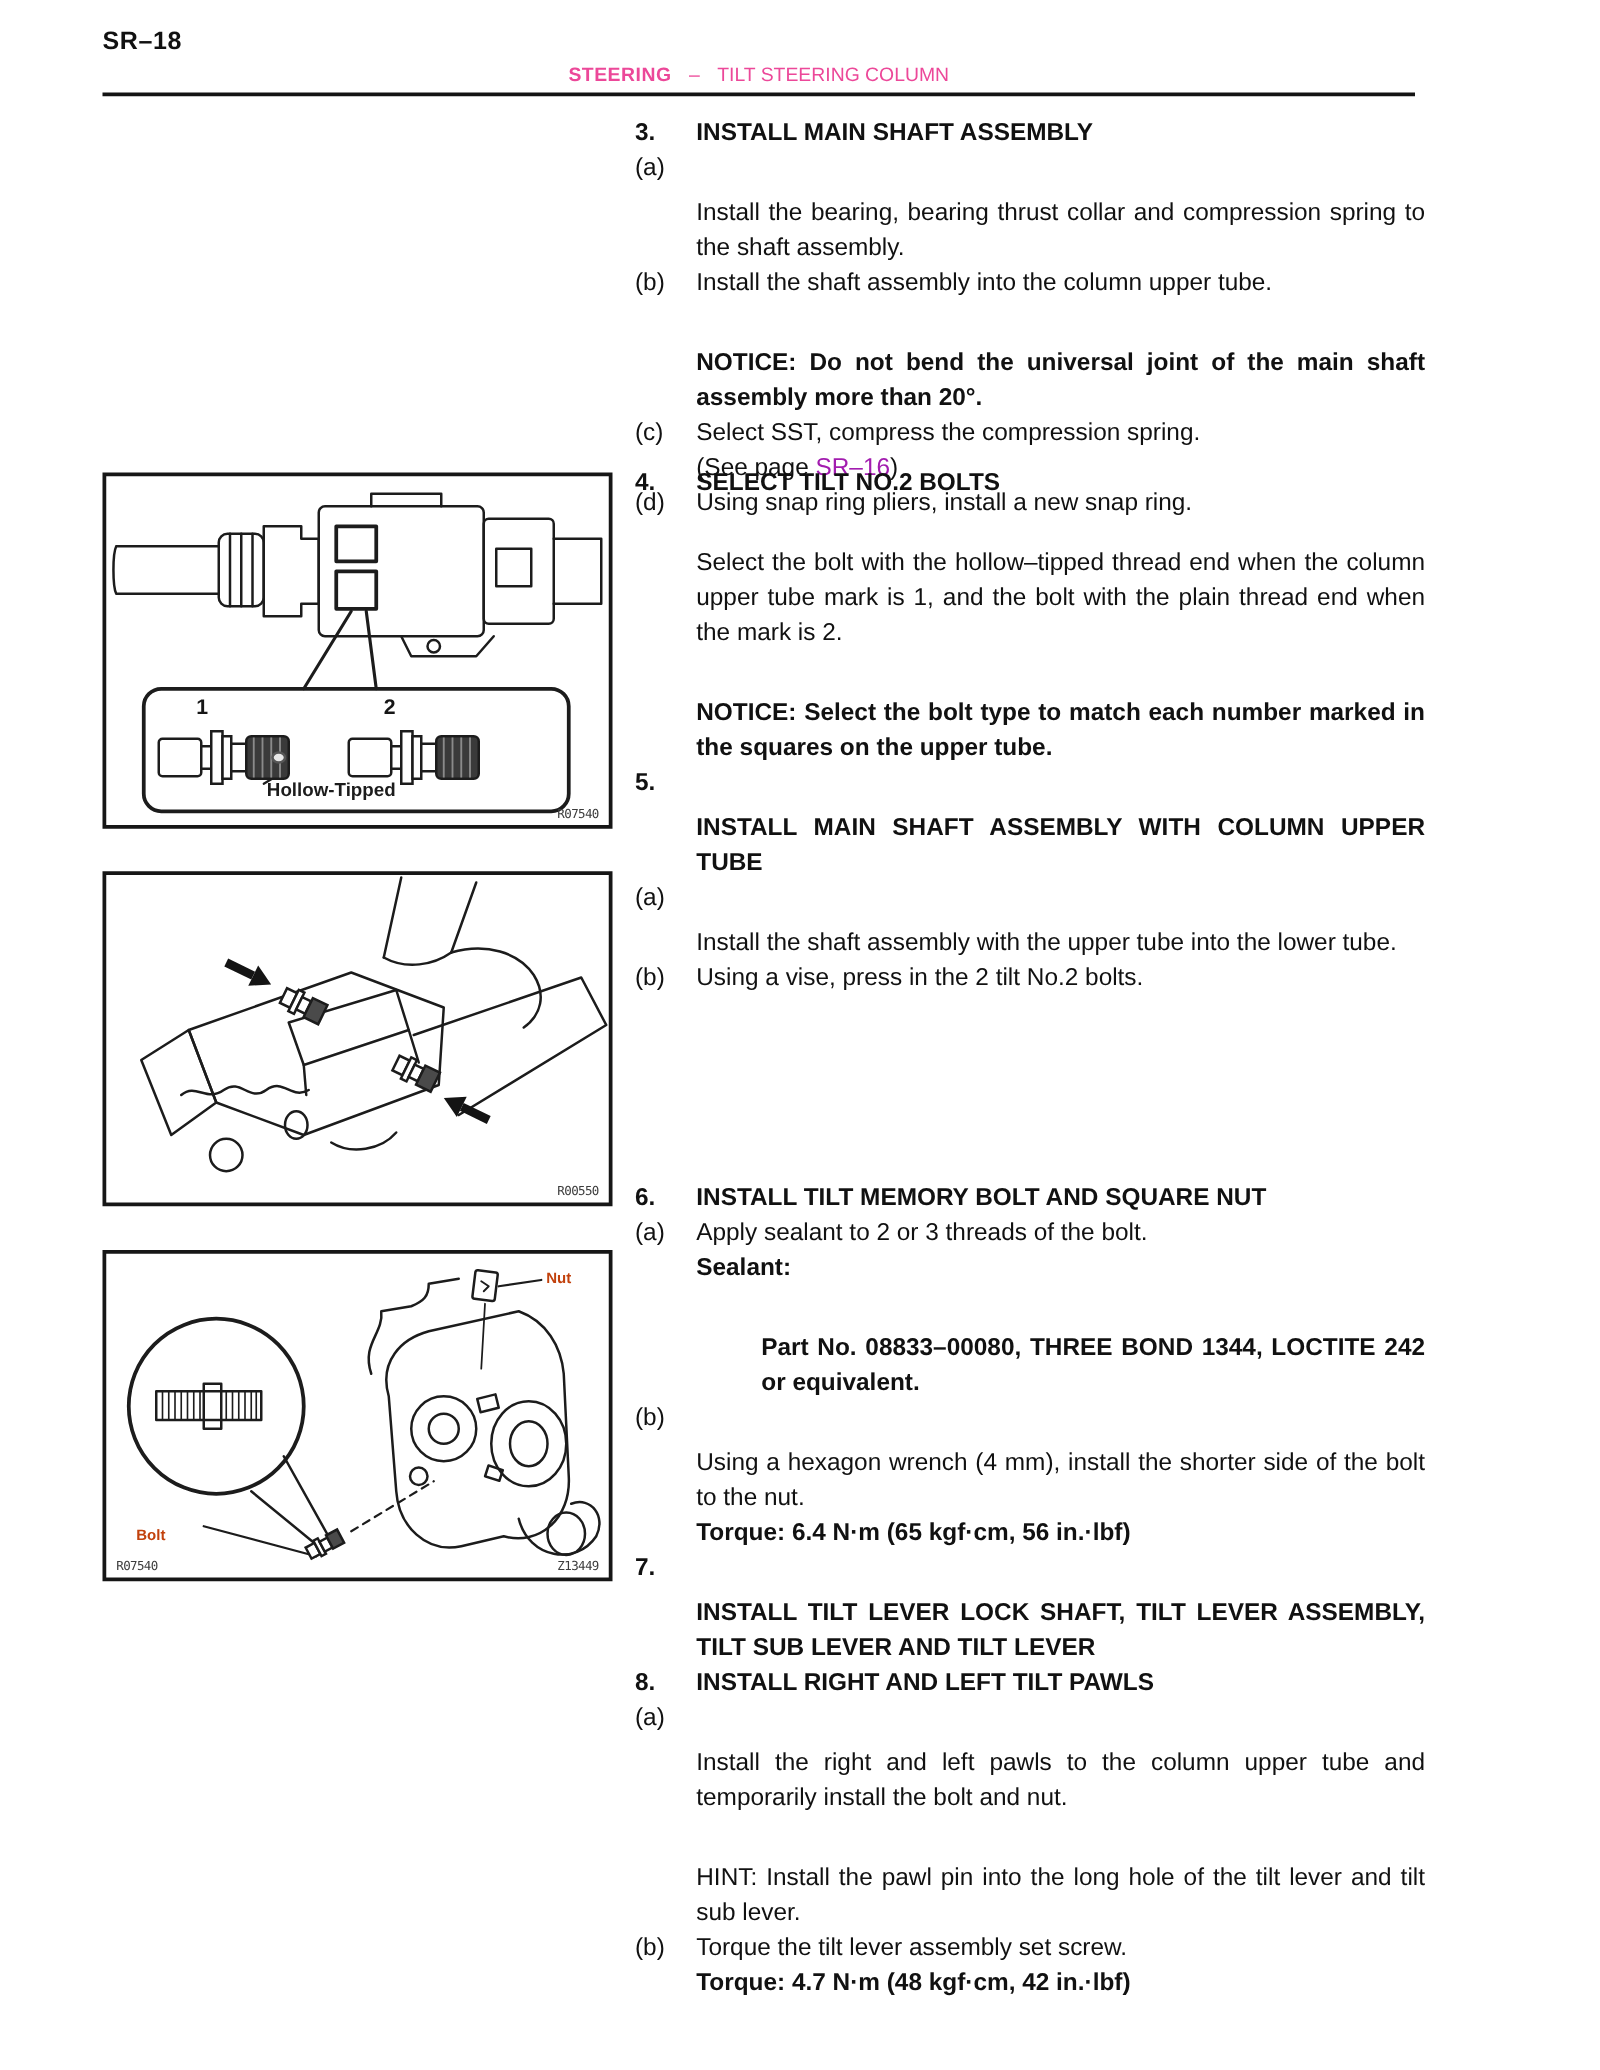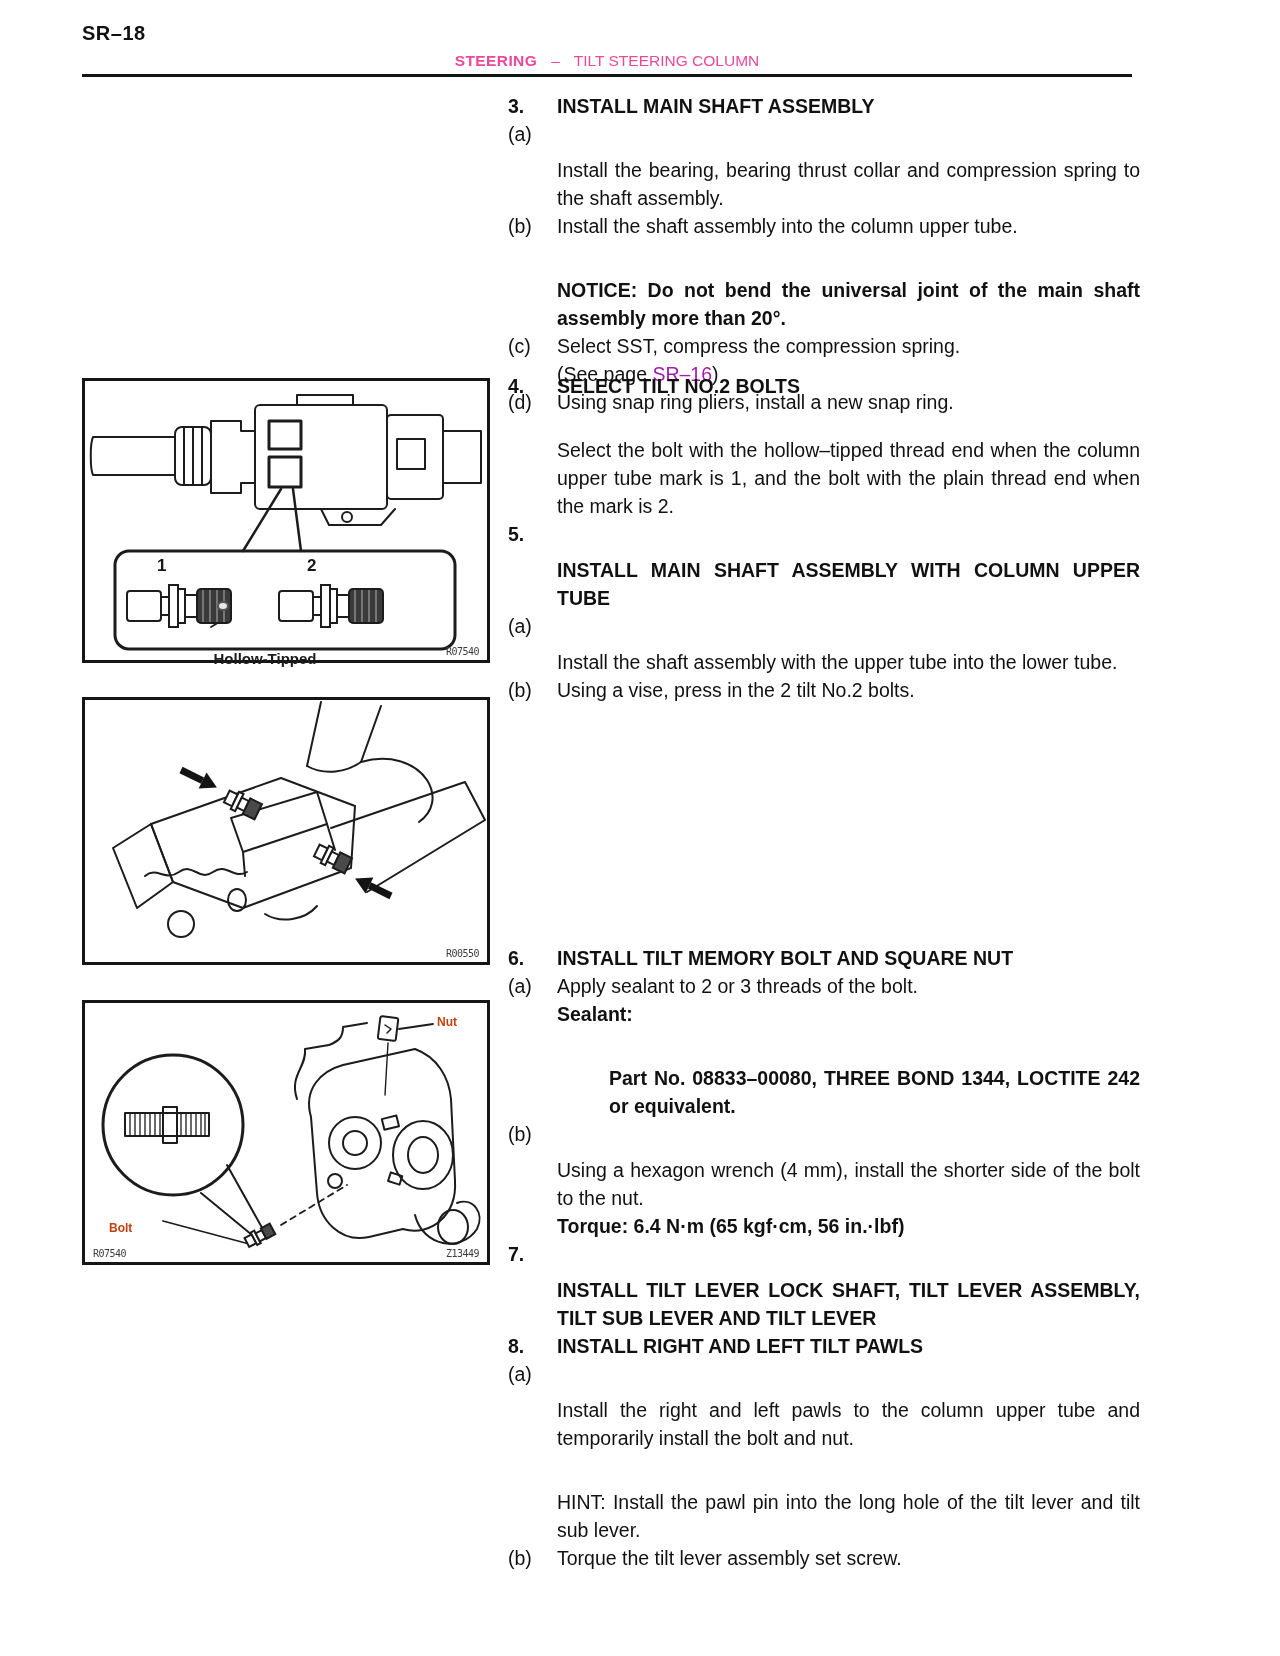--- a/index.html
+++ b/index.html
@@ -33,21 +33,21 @@
 
   
   .fig { position:absolute; left:82px; border:3px solid #161616; background:#fff; }
   #fig1 { top:378px; width:402px; height:279px; }
   #fig2 { top:697px; width:402px; height:262px; }
   #fig3 { top:1000px; width:402px; height:259px; }
   .fig svg { position:absolute; left:0; top:0; }
   .figlabel { position:absolute; font-size:12px; font-weight:600; color:#c2410c; line-height:1; }
   .marklabel { position:absolute; font-size:17px; font-weight:600; color:#161616; line-height:1; }
   .hollow { position:absolute; left:96px; top:243px; width:168px; text-align:center;
-            font-size:15px; font-weight:600; color:#1c1c1c;margin-top:26px; }
+            font-size:15px; font-weight:600; color:#1c1c1c; }
   .figcode { position:absolute; font-size:10px; color:#3c3c3c;
              font-family:"DejaVu Sans Mono", monospace; letter-spacing:-0.5px; }
   .figcode.br { right:8px; bottom:3px; }
   .figcode.bl { left:8px; bottom:3px; }
 </style>
 </head>
 <body>
 
 <div class="page-number">SR–18</div>
 <div class="header-line">
@@ -219,20 +219,24 @@
 <div class="tblock" style="top:372px;">
   <div class="srow">
     <div class="slabel b">4.</div>
     <div class="stext b">SELECT TILT NO.2 BOLTS</div>
   </div>
   <div class="srow">
     <div class="slabel"></div>
     <div class="stext just">Select the bolt with the hollow–tipped thread end when the column upper tube mark is 1, and the bolt with the plain thread end when the mark is 2.</div>
   </div>
   <div class="srow">
+    <div class="slabel"></div>
+    <div class="stext b just">NOTICE: Select the bolt type to match each number marked in the squares on the upper tube.</div>
+  </div>
+  <div class="srow">
     <div class="slabel b">5.</div>
     <div class="stext b just">INSTALL MAIN SHAFT ASSEMBLY WITH COLUMN UPPER TUBE</div>
   </div>
   <div class="srow">
     <div class="slabel">(a)</div>
     <div class="stext just">Install the shaft assembly with the upper tube into the lower tube.</div>
   </div>
   <div class="srow">
     <div class="slabel">(b)</div>
     <div class="stext">Using a vise, press in the 2 tilt No.2 bolts.</div>
@@ -277,13 +281,17 @@
     <div class="stext just">Install the right and left pawls to the column upper tube and temporarily install the bolt and nut.</div>
   </div>
   <div class="srow">
     <div class="slabel"></div>
     <div class="stext just">HINT: Install the pawl pin into the long hole of the tilt lever and tilt sub lever.</div>
   </div>
   <div class="srow">
     <div class="slabel">(b)</div>
     <div class="stext">Torque the tilt lever assembly set screw.</div>
   </div>
+  <div class="srow">
+    <div class="slabel"></div>
+    <div class="stext b">Torque: 4.7 N·m (48 kgf·cm, 42 in.·lbf)</div>
+  </div>
 </div>
 
 </body></html>

